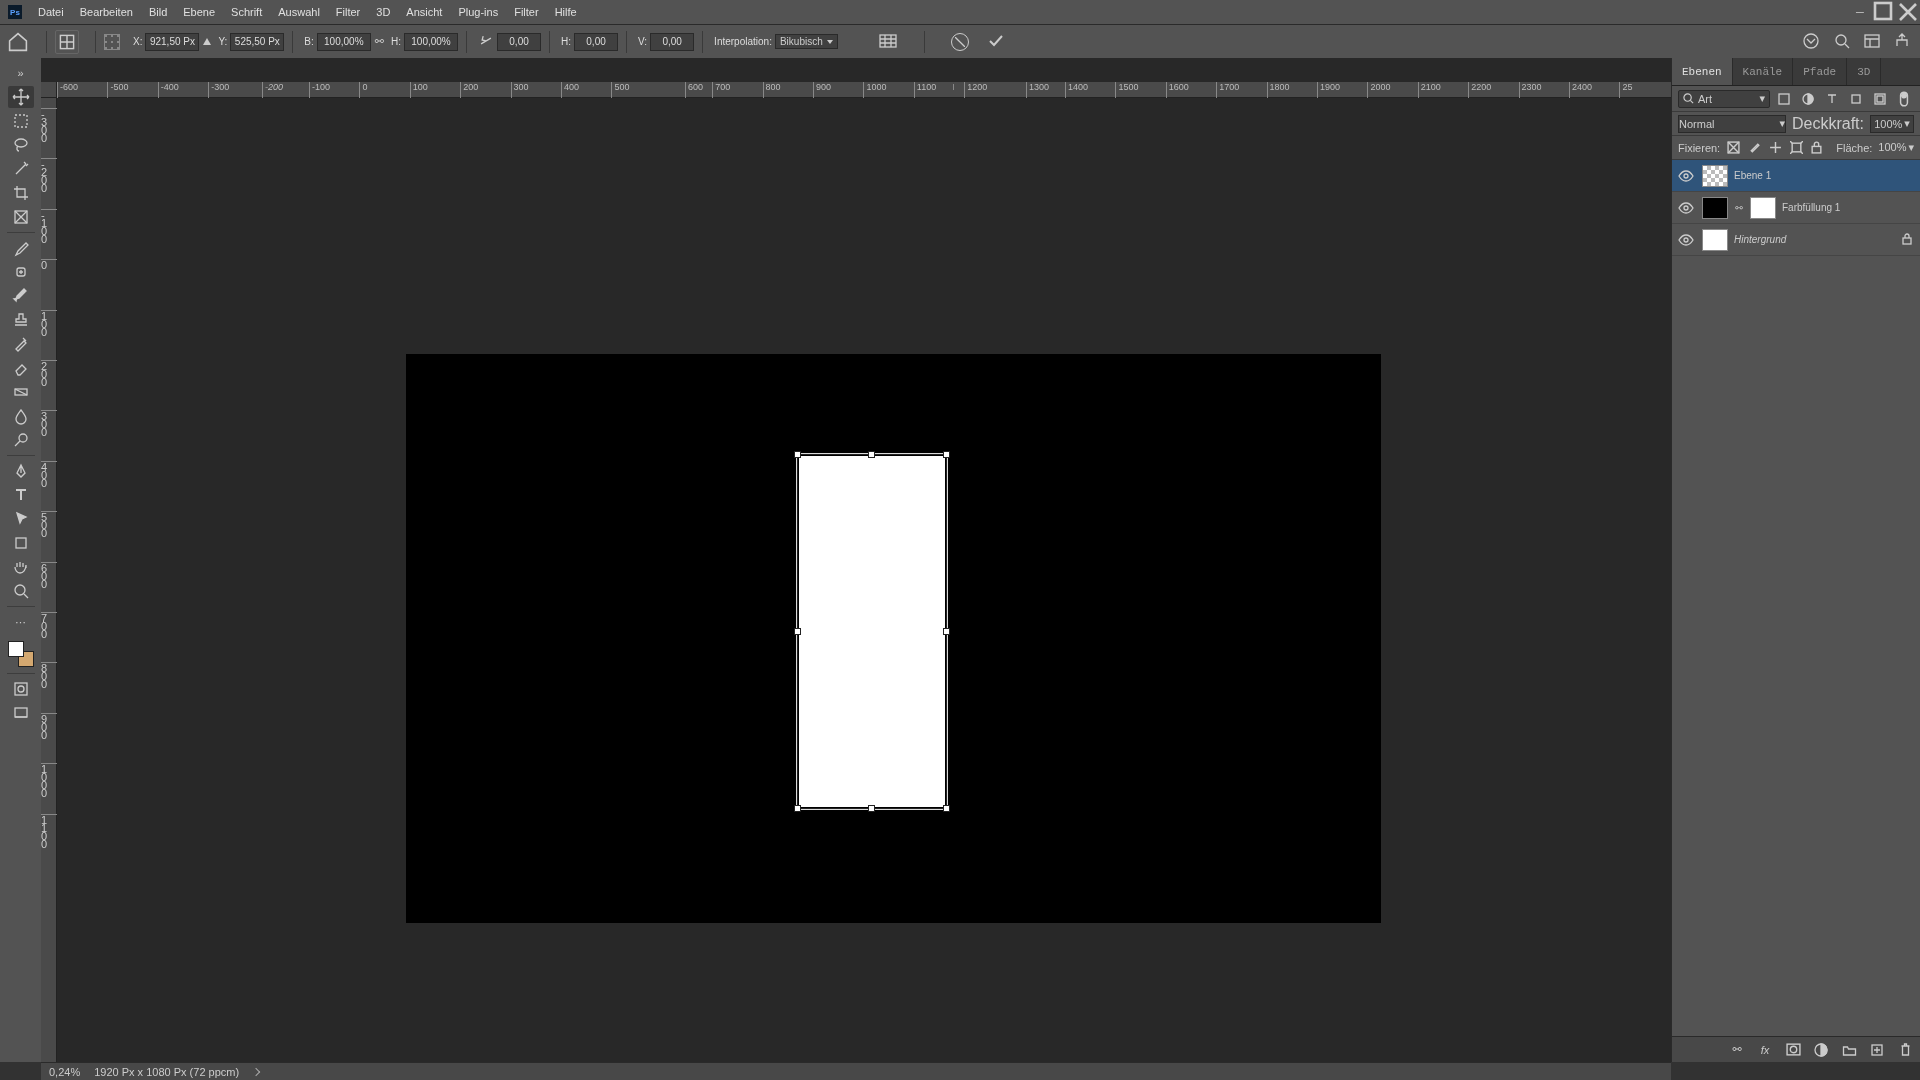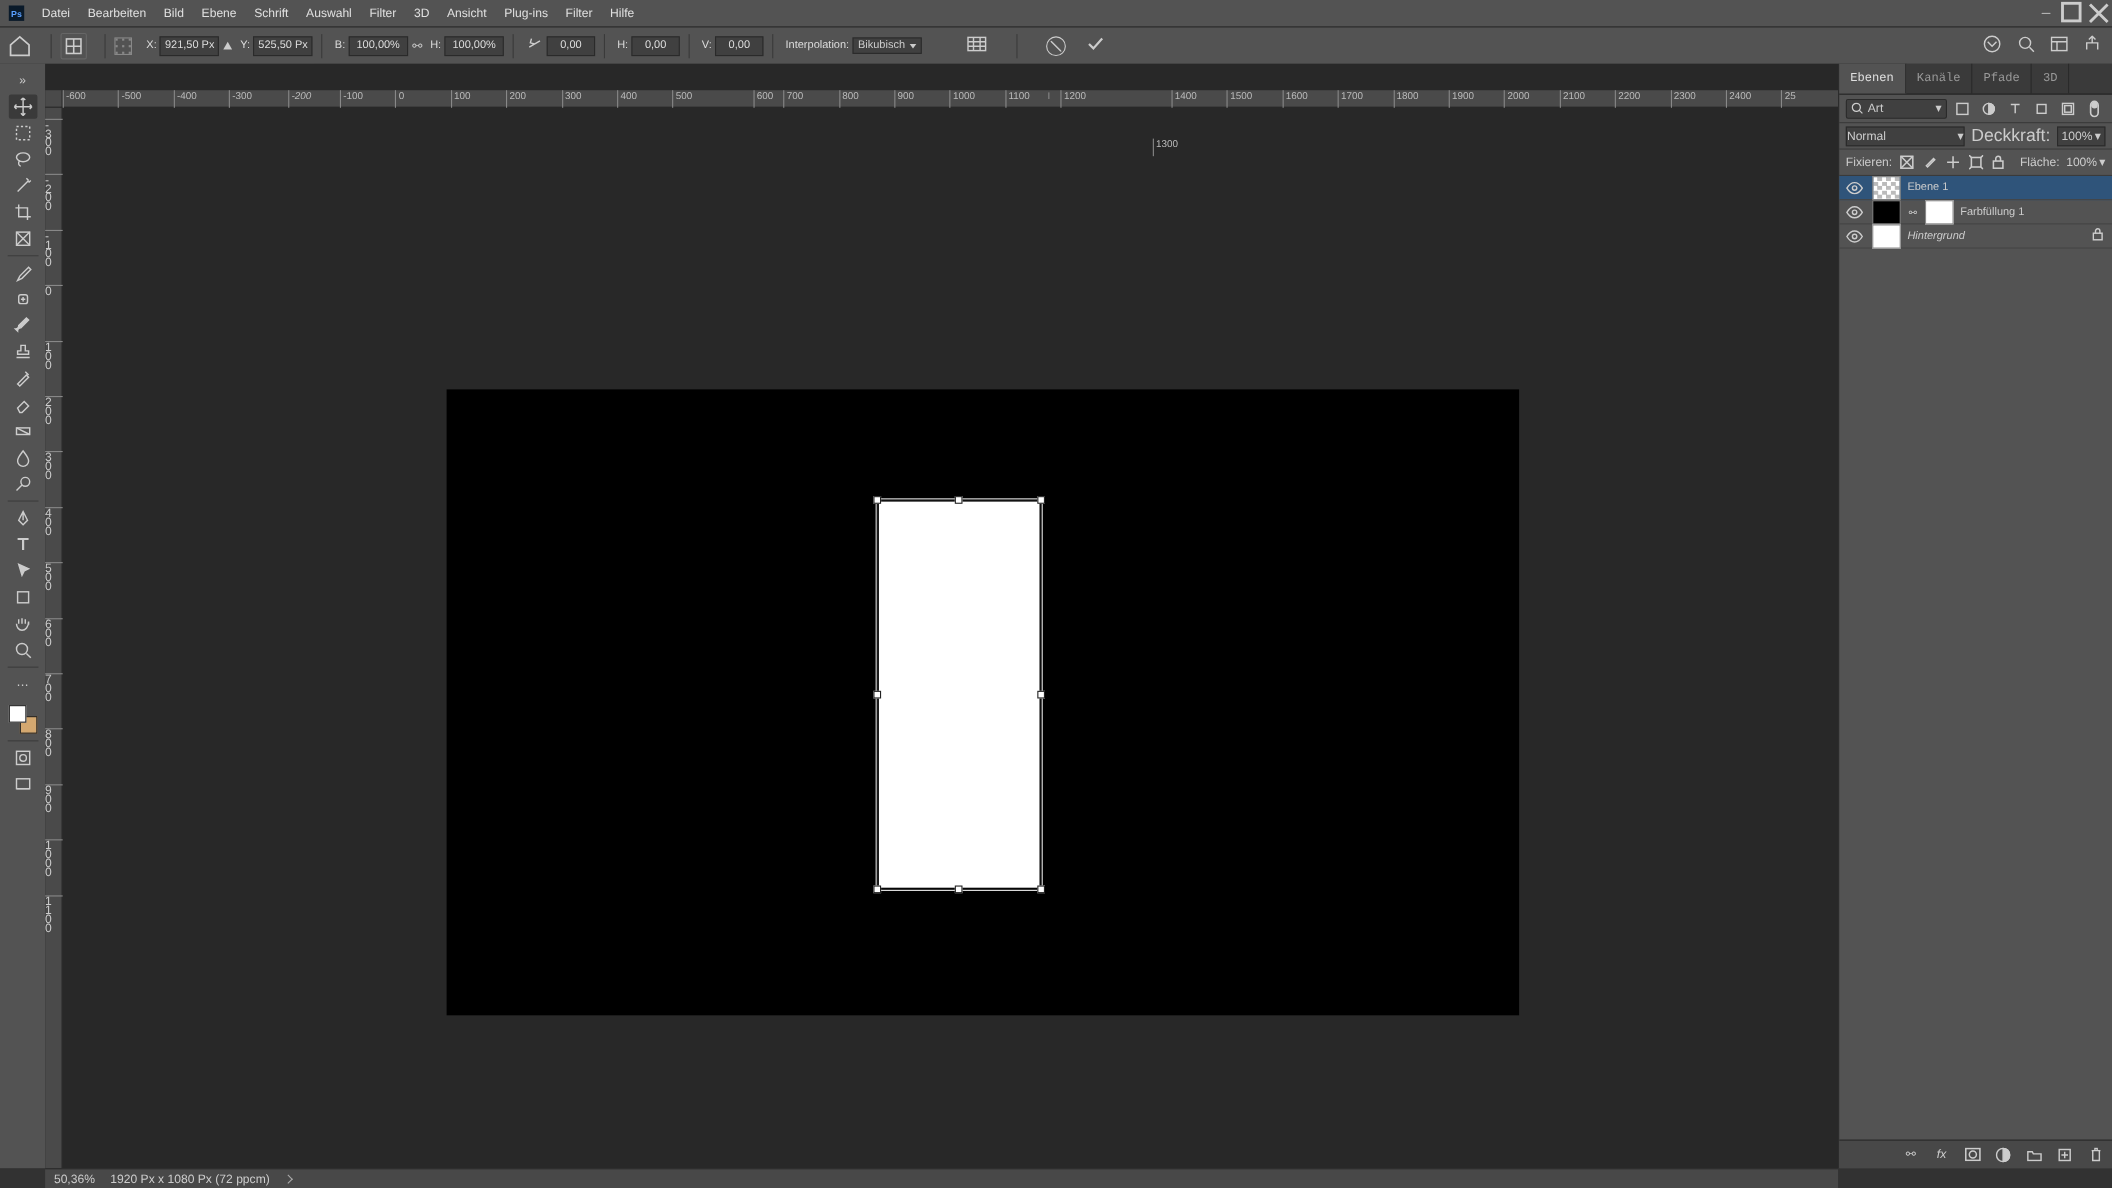--- a/index.html
+++ b/index.html
@@ -68,21 +68,21 @@
 .panel-filter { height: 26px; display: flex; align-items: center; padding: 0 6px; gap: 4px; border-bottom: 1px solid #3a3a3a; }
 .panel-filter .search { flex: 1; height: 18px; background: #404040; border: 1px solid #2a2a2a; border-radius: 2px; display: flex; align-items: center; padding: 0 4px; gap: 4px; }
 .panel-filter .fbtn { width: 20px; height: 18px; display: flex; align-items: center; justify-content: center; }
 .panel-opts { height: 24px; display: flex; align-items: center; padding: 0 6px; gap: 6px; border-bottom: 1px solid #3a3a3a; }
 .panel-opts .blend { flex: 1; height: 18px; background: #404040; border: 1px solid #2a2a2a; padding: 0 0; display: flex; align-items: center; justify-content: space-between; font-size: 10px; }
 .panel-opts .opacity-lbl { font-size: 16px; color: #ccc; }
 .panel-opts .opacity-val { width: 44px; height: 18px; background: #404040; border: 1px solid #2a2a2a; text-align: center; font-size: 10px; display: flex; align-items: center; justify-content: center; }
 .panel-lock { height: 24px; display: flex; align-items: center; padding: 0 6px; gap: 6px; border-bottom: 1px solid #3a3a3a; font-size: 10px; }
 .panel-lock .lbtn { width: 18px; height: 16px; display: flex; align-items: center; justify-content: center; }
 .layer-list { flex: 1; overflow: auto; }
-.layer-row { height: 22px; display: flex; align-items: center; padding: 0 4px; border-bottom: 1px solid #454545; gap: 6px; }
+.layer-row { height: 32px; display: flex; align-items: center; padding: 0 4px; border-bottom: 1px solid #454545; gap: 6px; }
 .layer-row.selected { background: #2f547a; }
 .layer-row .eye { width: 20px; display: flex; justify-content: center; }
 .layer-row .thumb { width: 26px; height: 22px; border: 1px solid #888; background: #fff; }
 .layer-row .thumb.checker { background:
   repeating-conic-gradient(#bbb 0% 25%, #fff 0% 50%) 0 0/8px 8px; }
 .layer-row .thumb.black { background: #000; }
 .layer-row .mask { width: 26px; height: 22px; border: 1px solid #888; background: #fff; }
 .layer-row .link { width: 10px; display: flex; justify-content: center; font-size: 9px; }
 .layer-row .name { flex: 1; font-size: 10px; }
 .layer-row .name.italic { font-style: italic; }
@@ -373,21 +373,21 @@
       <div class="tick" style="left: 453.6px;">300</div>
       <div class="tick" style="left: 504px;">400</div>
       <div class="tick" style="left: 554.4px;">500</div>
       <div class="tick" style="left: 628px;">600</div>
       <div class="tick" style="left: 655.2px;">700</div>
       <div class="tick" style="left: 705.6px;">800</div>
       <div class="tick" style="left: 756px;">900</div>
       <div class="tick" style="left: 806.4px;">1000</div>
       <div class="tick" style="left: 856.8px;">1100</div>
       <div class="tick" style="left: 907.2px;">1200</div>
-      <div class="tick" style="left: 991px; margin-top: 44px;">1300</div>
+      <div class="tick" style="left: 969px;">1300</div>
       <div class="tick" style="left: 1008px;">1400</div>
       <div class="tick" style="left: 1058.4px;">1500</div>
       <div class="tick" style="left: 1108.8px;">1600</div>
       <div class="tick" style="left: 1159.2px;">1700</div>
       <div class="tick" style="left: 1209.6px;">1800</div>
       <div class="tick" style="left: 1260px;">1900</div>
       <div class="tick" style="left: 1310.4px;">2000</div>
       <div class="tick" style="left: 1360.8px;">2100</div>
       <div class="tick" style="left: 1411.2px;">2200</div>
       <div class="tick" style="left: 1461.6px;">2300</div>
@@ -657,16 +657,16 @@
       </div>
     <div class="pfbtn">
         <svg width="13" height="14" viewBox="0 0 12 14">
           <path d="M2 3h8M3 3v9h6V3M5 1h2v2H5z"></path>
         </svg>
       </div>
   </div>
 </div>
 
 <div class="statusbar">
-  <span>50,36%</span>
+  <span>0,24%</span>
   <span>1920 Px x 1080 Px (72 ppcm)</span>
   <div class="chev"></div>
 </div>
 
 </body></html>

